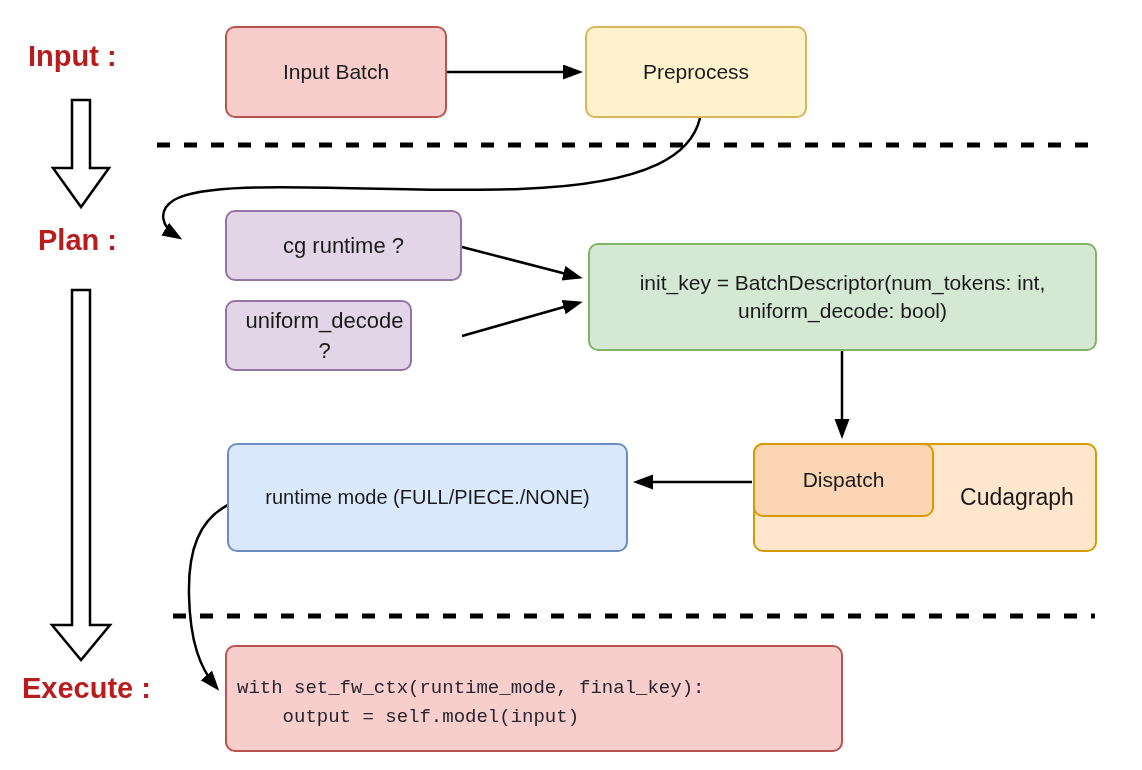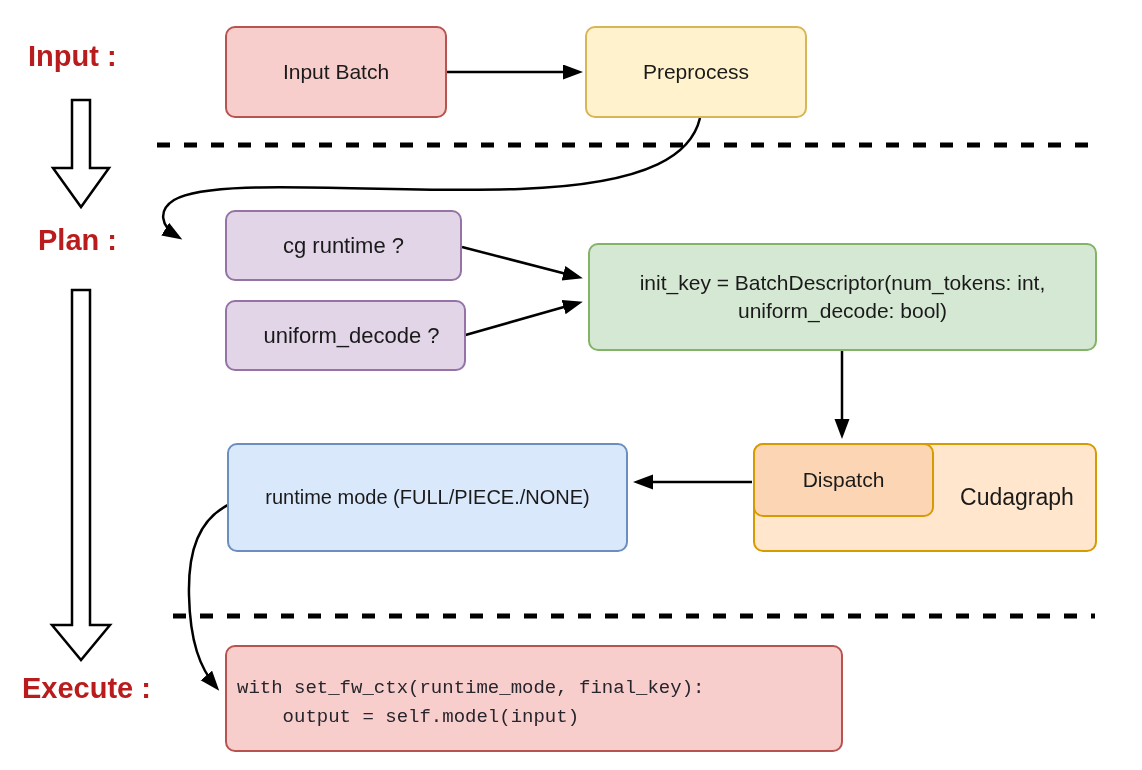--- a/index.html
+++ b/index.html
@@ -63,21 +63,21 @@
 </div>
 
 <div class="node node-yellow fs21" style="left:585px;top:26px;width:222px;height:92px;text-align:right;">
   <span>Preprocess</span>
 </div>
 
 <div class="node node-purple fs22" style="left:225px;top:210px;width:237px;height:71px;">
   <span>cg runtime ?</span>
 </div>
 
-<div class="node node-purple fs22" style="left:225px;top:300px;width:241px;height:71px;padding-left:12px;">
+<div class="node node-purple fs22" style="left:225px;top:300px;width:187px;height:71px;padding-left:12px;">
   <span>uniform_decode ?</span>
 </div>
 
 <div class="node node-green fs21 two-line" style="left:588px;top:227px;width:509px;height:108px;margin-top:16px;">
   <div>
     <span>init_key = BatchDescriptor(num_tokens: int,</span>
     <span>uniform_decode: bool)</span>
   </div>
 </div>
 

